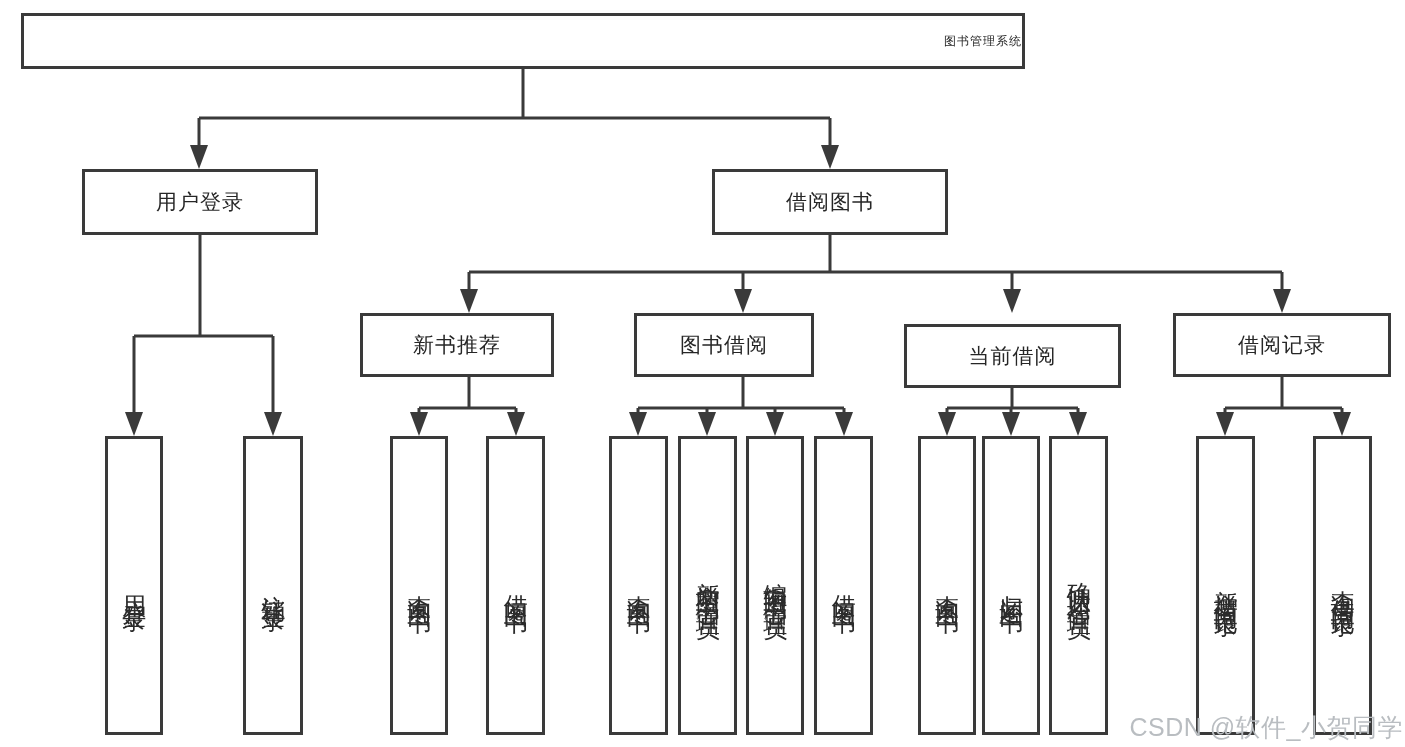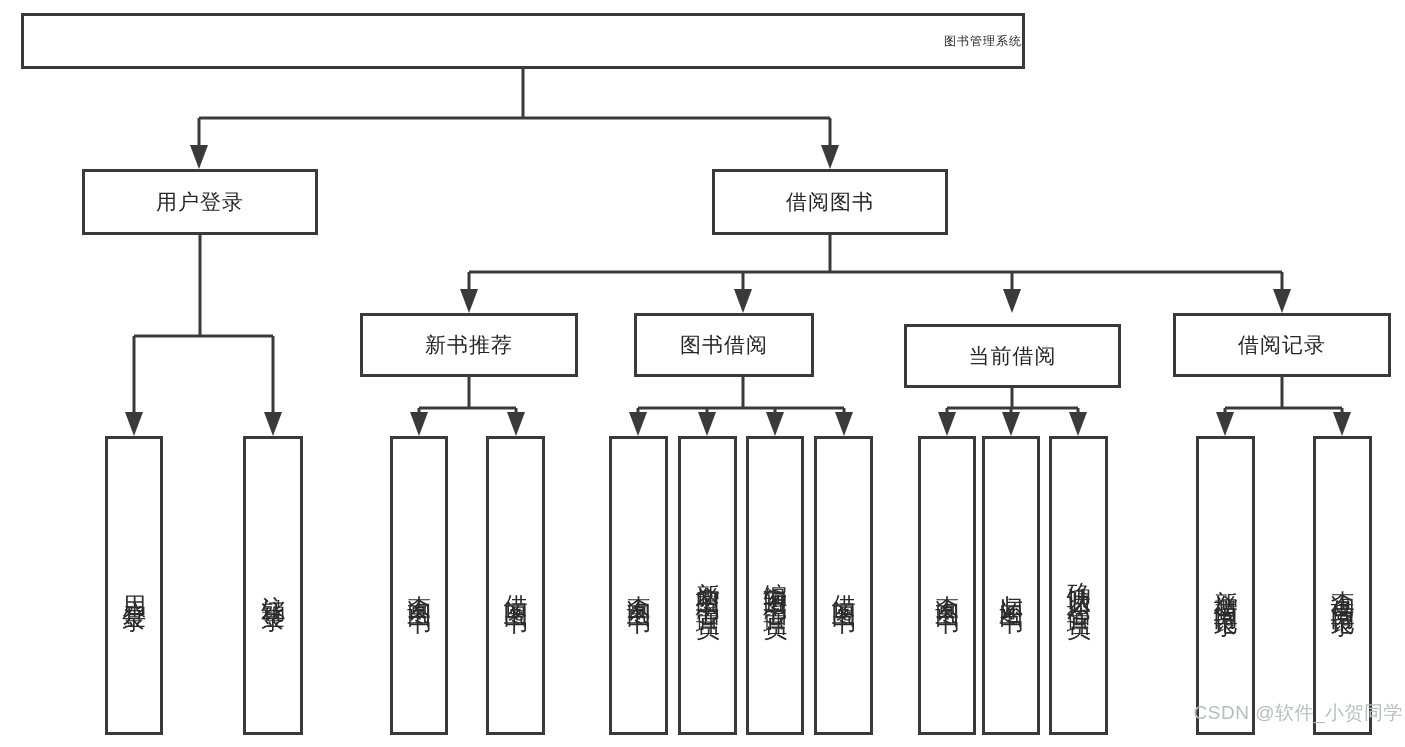--- a/index.html
+++ b/index.html
@@ -6,21 +6,21 @@
   body{font-family:"Liberation Sans","DejaVu Sans",sans-serif;}
   #stage{position:relative;width:1405px;height:747px;background:#ffffff;overflow:hidden;}
   #wires{position:absolute;left:0;top:0;z-index:1;}
   .box{position:absolute;box-sizing:border-box;background:#ffffff;border:3px solid #3a3a3a;
        display:flex;align-items:center;justify-content:center;z-index:2;
        color:#262626;}
   .box.h{font-size:21px;letter-spacing:1px;white-space:nowrap;}
   .box.root{font-size:12px;justify-content:flex-end;}
   .vtext{writing-mode:vertical-rl;text-orientation:mixed;font-size:24px;letter-spacing:5px;
          line-height:1.1;color:#2b2b2b;}
-  #watermark{position:absolute;right:2px;bottom:21px;z-index:6;font-size:19px;
+  #watermark{position:absolute;right:2px;bottom:3px;z-index:6;font-size:25px;
              color:#b9bdc1;letter-spacing:0.5px;white-space:nowrap;}
   .stroke{fill:none;stroke:#3a3a3a;stroke-width:3;}
   .arrow{fill:#3a3a3a;stroke:none;}
 </style>
 </head>
 <body>
 
 <div id="stage">
 
   <svg id="wires" width="1405" height="747" viewBox="0 0 1405 747">
@@ -63,21 +63,21 @@
     <span>图书管理系统</span>
   </div>
 
   <div class="box h" style="left:82px;top:169px;width:236px;height:66px">
     <span>用户登录</span>
   </div>
   <div class="box h" style="left:712px;top:169px;width:236px;height:66px">
     <span>借阅图书</span>
   </div>
 
-  <div class="box h" style="left:360px;top:313px;width:218px;height:64px">
+  <div class="box h" style="left:360px;top:313px;width:194px;height:64px">
     <span>新书推荐</span>
   </div>
   <div class="box h" style="left:634px;top:313px;width:180px;height:64px">
     <span>图书借阅</span>
   </div>
   <div class="box h" style="left:904px;top:324px;width:217px;height:64px">
     <span>当前借阅</span>
   </div>
   <div class="box h" style="left:1173px;top:313px;width:218px;height:64px">
     <span>借阅记录</span>

